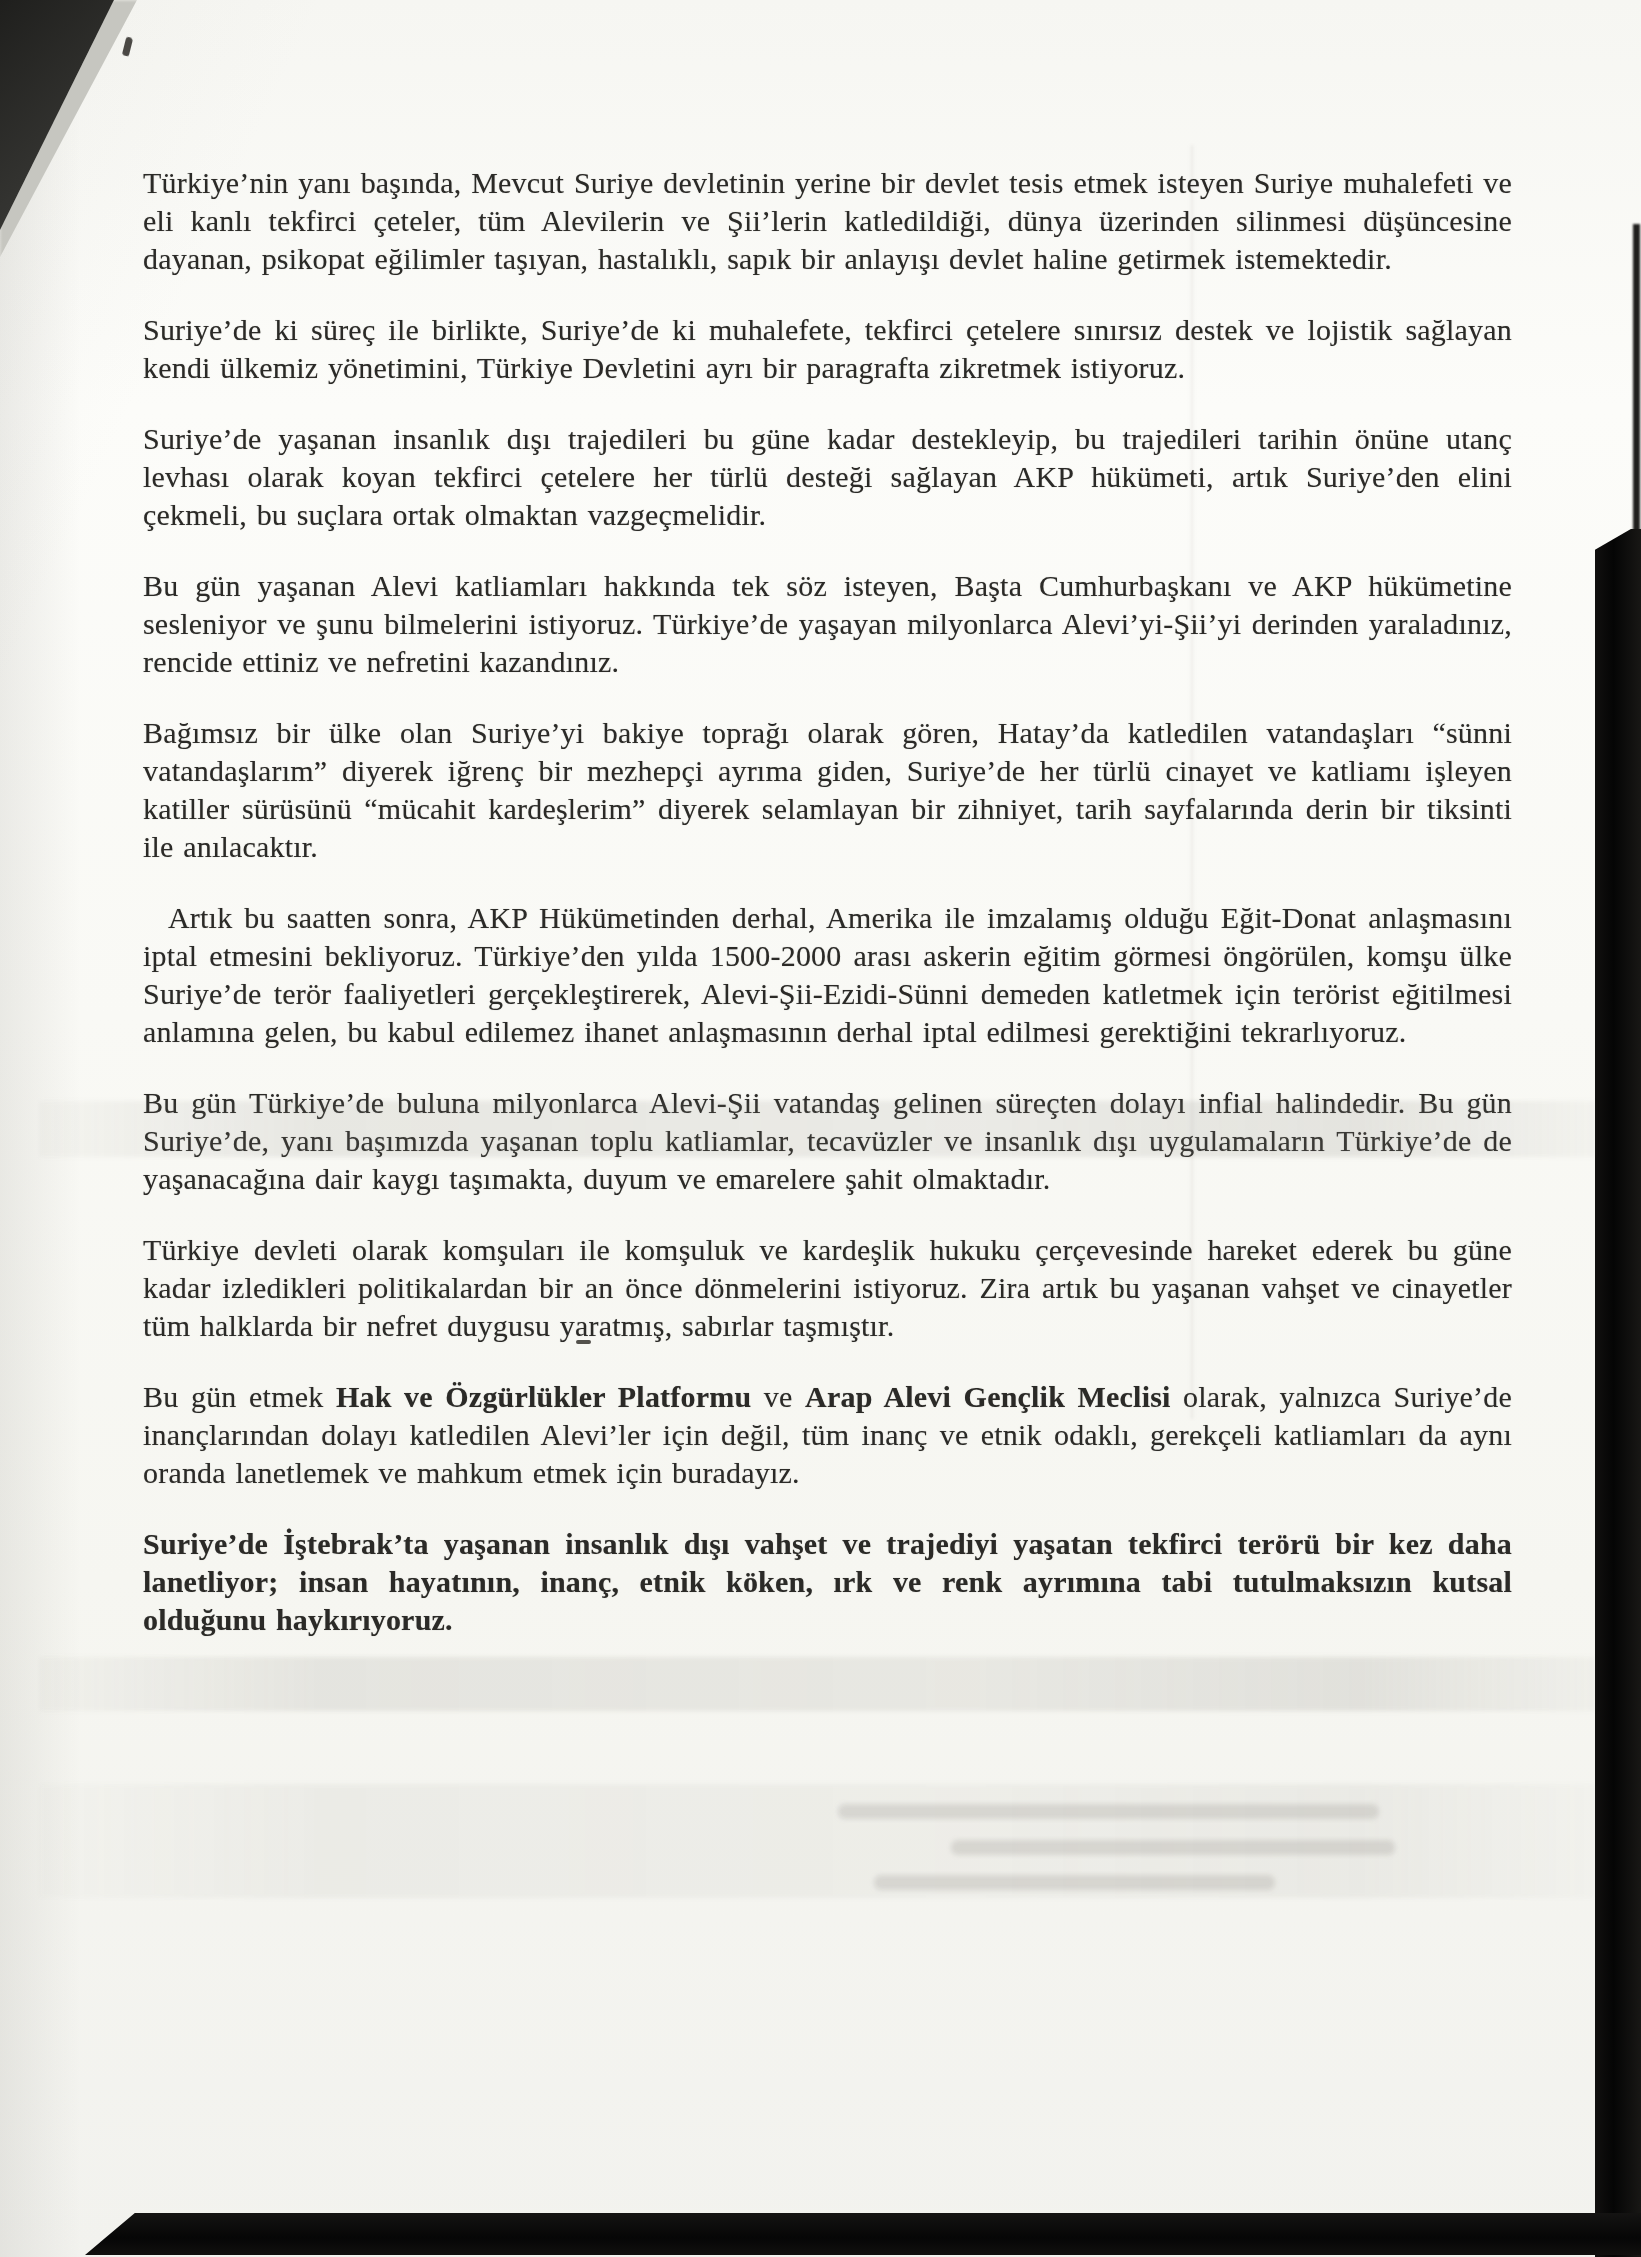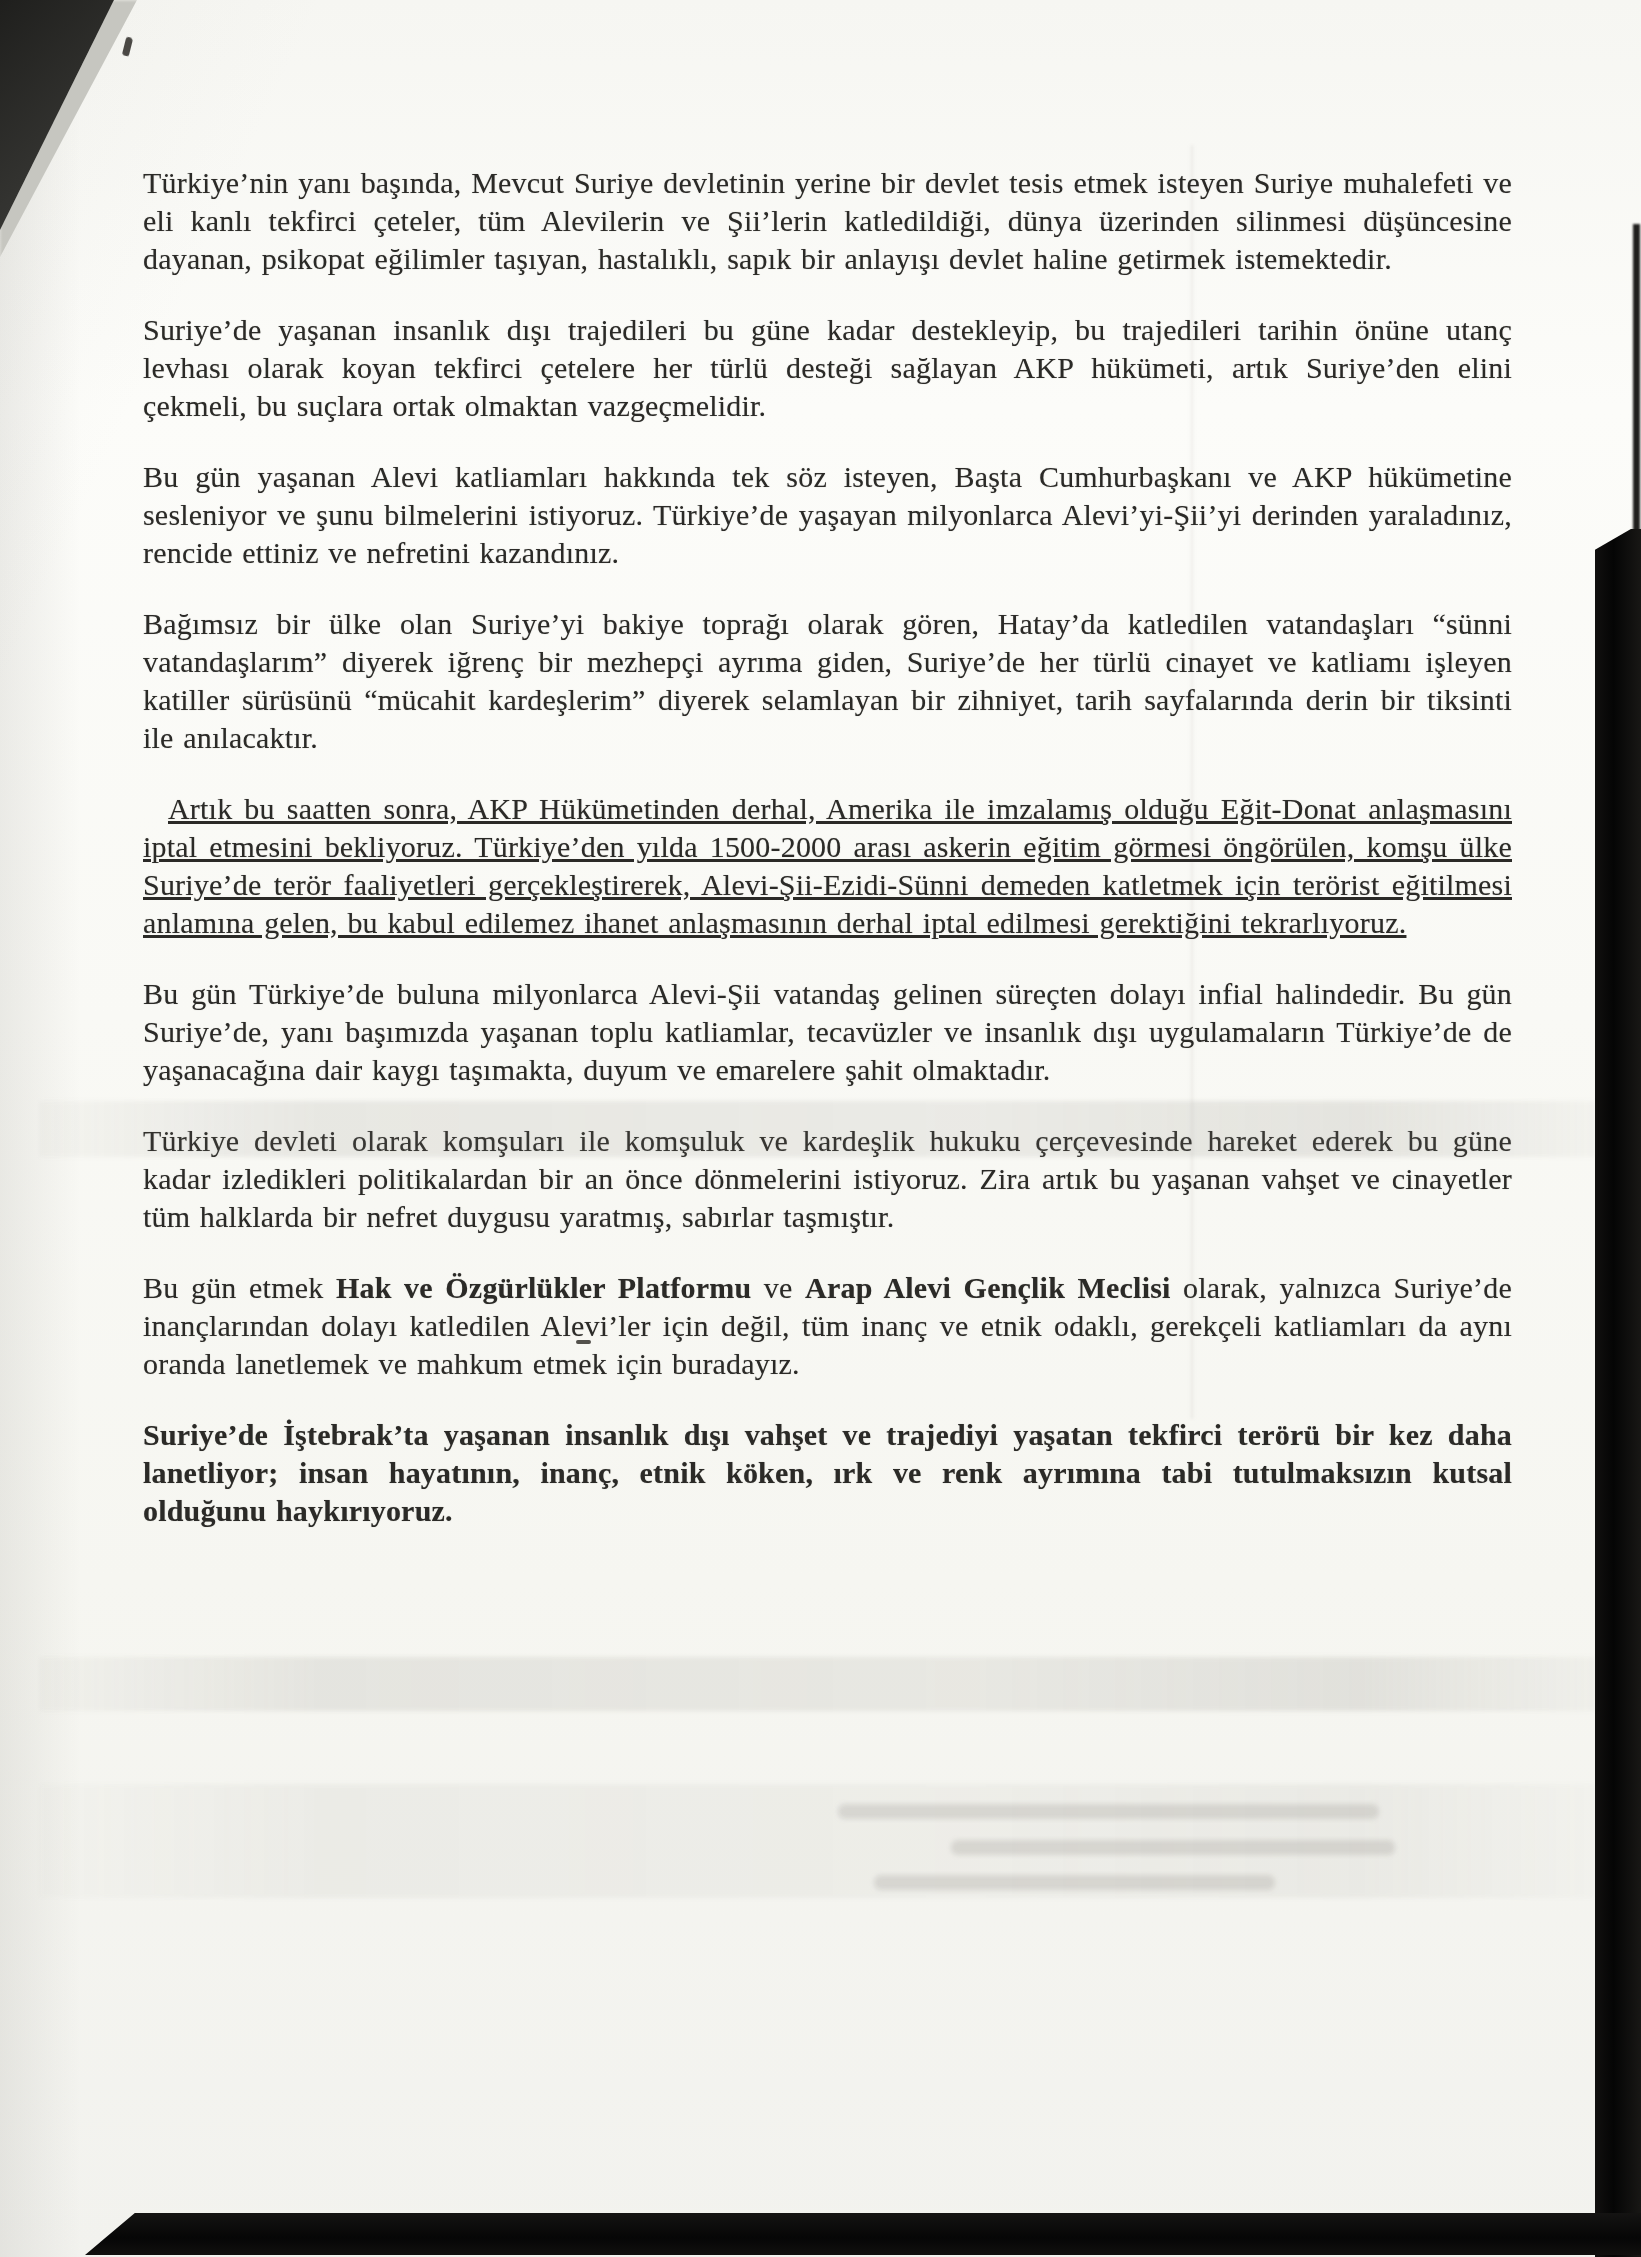--- a/index.html
+++ b/index.html
@@ -31,21 +31,21 @@
   }
   .para {
     margin: 0 0 33px 0;
     font-size: 30px;
     line-height: 38px;
     text-align: justify;
     word-spacing: 1.9px;
     letter-spacing: 0.2px;
     text-shadow: 0 0 1px rgba(43,42,39,0.35);
   }
-  .para.indent { text-indent: 25px; text-decoration: underline; }
+  .para.indent { text-indent: 25px; }
   .para .bold { font-weight: bold; margin-top: 24px; }
 
   
   .corner-fold {
     position: absolute;
     left: 0; top: 0;
     width: 145px; height: 253px;
     background: linear-gradient(135deg, #1f1f1d 0%, #343431 55%, #57554f 100%);
     clip-path: polygon(0 0, 114px 0, 0 230px);
     z-index: 3;
@@ -162,20 +162,21 @@
   <div class="crease-band crease-1"></div>
   <div class="crease-band crease-2"></div>
   <div class="crease-band crease-3"></div>
   <div class="ghost-line ghost-1"></div>
   <div class="ghost-line ghost-2"></div>
   <div class="ghost-line ghost-3"></div>
   <div class="stray-dash"></div>
 
   <div class="text-block">
       <p class="para"><span>Türkiye’nin yanı başında, Mevcut Suriye devletinin yerine bir devlet tesis etmek isteyen Suriye muhalefeti ve eli kanlı tekfirci çeteler, tüm Alevilerin ve Şii’lerin katledildiği, dünya üzerinden silinmesi düşüncesine dayanan, psikopat eğilimler taşıyan, hastalıklı, sapık bir anlayışı devlet haline getirmek istemektedir.</span></p>
+      <p class="para"><span>Suriye’de ki süreç ile birlikte, Suriye’de ki muhalefete, tekfirci çetelere sınırsız destek ve lojistik sağlayan kendi ülkemiz yönetimini, Türkiye Devletini ayrı bir paragrafta zikretmek istiyoruz.</span></p>
       <p class="para"><span>Suriye’de yaşanan insanlık dışı trajedileri bu güne kadar destekleyip, bu trajedileri tarihin önüne utanç levhası olarak koyan tekfirci çetelere her türlü desteği sağlayan AKP hükümeti, artık Suriye’den elini çekmeli, bu suçlara ortak olmaktan vazgeçmelidir.</span></p>
       <p class="para"><span>Bu gün yaşanan Alevi katliamları hakkında tek söz isteyen, Başta Cumhurbaşkanı ve AKP hükümetine sesleniyor ve şunu bilmelerini istiyoruz. Türkiye’de yaşayan milyonlarca Alevi’yi-Şii’yi derinden yaraladınız, rencide ettiniz ve nefretini kazandınız.</span></p>
       <p class="para"><span>Bağımsız bir ülke olan Suriye’yi bakiye toprağı olarak gören, Hatay’da katledilen vatandaşları “sünni vatandaşlarım” diyerek iğrenç bir mezhepçi ayrıma giden, Suriye’de her türlü cinayet ve katliamı işleyen katiller sürüsünü “mücahit kardeşlerim” diyerek selamlayan bir zihniyet, tarih sayfalarında derin bir tiksinti ile anılacaktır.</span></p>
       <p class="para indent"><span>Artık bu saatten sonra, AKP Hükümetinden derhal, Amerika ile imzalamış olduğu Eğit-Donat anlaşmasını iptal etmesini bekliyoruz. Türkiye’den yılda 1500-2000 arası askerin eğitim görmesi öngörülen, komşu ülke Suriye’de terör faaliyetleri gerçekleştirerek, Alevi-Şii-Ezidi-Sünni demeden katletmek için terörist eğitilmesi anlamına gelen, bu kabul edilemez ihanet anlaşmasının derhal iptal edilmesi gerektiğini tekrarlıyoruz.</span></p>
       <p class="para"><span>Bu gün Türkiye’de buluna milyonlarca Alevi-Şii vatandaş gelinen süreçten dolayı infial halindedir. Bu gün Suriye’de, yanı başımızda yaşanan toplu katliamlar, tecavüzler ve insanlık dışı uygulamaların Türkiye’de de yaşanacağına dair kaygı taşımakta, duyum ve emarelere şahit olmaktadır.</span></p>
       <p class="para"><span>Türkiye devleti olarak komşuları ile komşuluk ve kardeşlik hukuku çerçevesinde hareket ederek bu güne kadar izledikleri politikalardan bir an önce dönmelerini istiyoruz. Zira artık bu yaşanan vahşet ve cinayetler tüm halklarda bir nefret duygusu yaratmış, sabırlar taşmıştır.</span></p>
       <p class="para"><span>Bu gün etmek </span><span class="bold">Hak ve Özgürlükler Platformu</span><span> ve </span><span class="bold">Arap Alevi Gençlik Meclisi</span><span> olarak, yalnızca Suriye’de inançlarından dolayı katledilen Alevi’ler için değil, tüm inanç ve etnik odaklı, gerekçeli katliamları da aynı oranda lanetlemek ve mahkum etmek için buradayız.</span></p>
       <p class="para"><span class="bold">Suriye’de İştebrak’ta yaşanan insanlık dışı vahşet ve trajediyi yaşatan tekfirci terörü bir kez daha lanetliyor; insan hayatının, inanç, etnik köken, ırk ve renk ayrımına tabi tutulmaksızın kutsal olduğunu haykırıyoruz.</span></p>
     </div>
 

